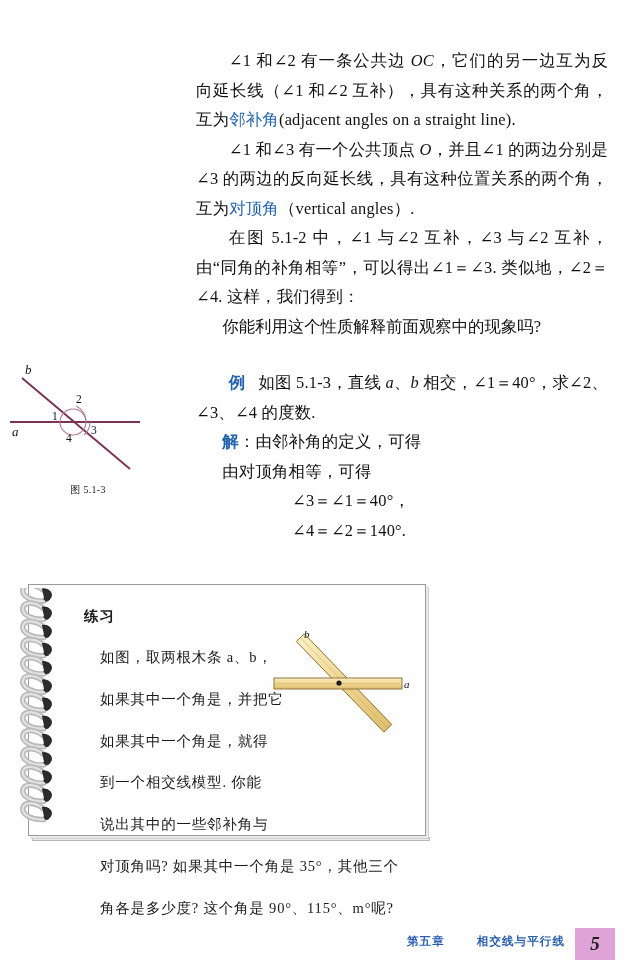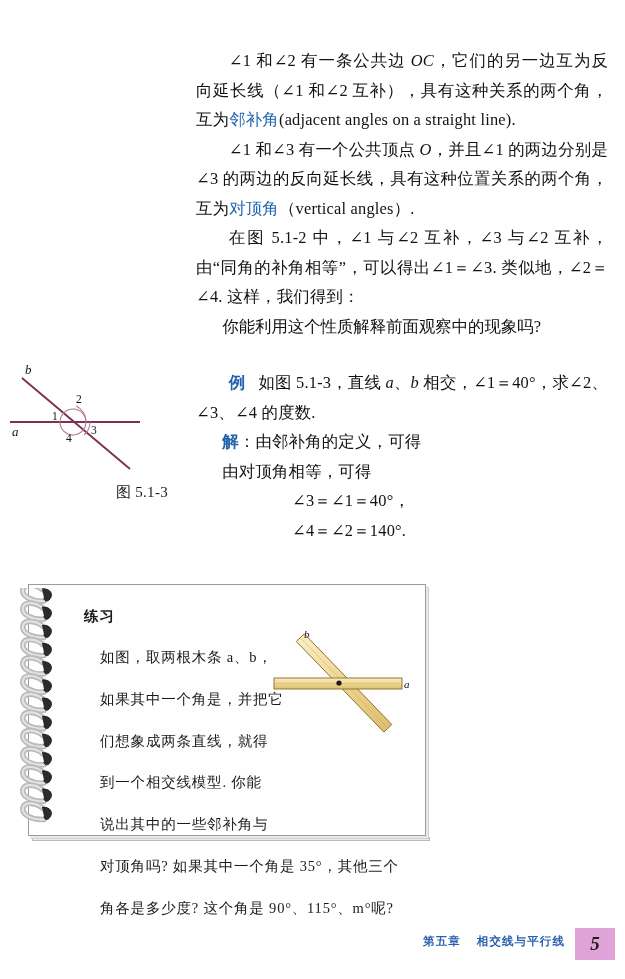--- a/index.html
+++ b/index.html
@@ -77,22 +77,22 @@
     left: 8px;
     top: 358px;
     width: 180px;
     height: 150px;
   }
   .fig-caption {
     position: absolute;
     left: 8px;
     top: 483px;
     width: 160px;
-    text-align: right;
-    font-size: 15px;
+    text-align: center;
+    font-size: 10px;
     letter-spacing: 0.3px;
     color: #1a1a1a;
   }
 
   
   .notebook {
     position: absolute;
     left: 18px;
     top: 584px;
     width: 406px;
@@ -172,21 +172,21 @@
     position: absolute;
     left: 0;
     top: 928px;
     width: 625px;
     height: 34px;
   }
   .footer-text {
     position: absolute;
     right: 60px;
     top: 6px;
-    font-family: Liberation Serif, serif;
+    font-family: Liberation Mono, monospace;
     font-weight: bold;
     font-size: 11.5px;
     letter-spacing: 1.1px;
     color: #2a5fb0;
     white-space: nowrap;
   }
   .page-badge {
     position: absolute;
     left: 575px;
     top: 928px;
@@ -300,21 +300,21 @@
         <path d="M 26 231.39999999999998 C 14 232.39999999999998, 3 226.39999999999998, 5 219.39999999999998 C 7 213.39999999999998, 18 214.39999999999998, 25 220.39999999999998" fill="none" stroke="#b9b9b9" stroke-width="5.5" stroke-linecap="round"></path>
         <path d="M 26 231.39999999999998 C 14 232.39999999999998, 3 226.39999999999998, 5 219.39999999999998 C 7 213.39999999999998, 18 214.39999999999998, 25 220.39999999999998" fill="none" stroke="#e2e2e2" stroke-width="2.2" stroke-linecap="round"></path>
         <path d="M 24 219.39999999999998 C 33 218.39999999999998, 36 225.39999999999998, 31 230.39999999999998 C 29 232.39999999999998, 26 231.39999999999998, 26 228.39999999999998" fill="#2c2c2c" stroke="#1d1d1d" stroke-width="1"></path>
       </g>
   </svg>
 
   <div class="nb-text">
     <p class="nb-title">练习</p>
     <p class="nb-line">如图，取两根木条 a、b，</p>
     <p class="nb-line">如果其中一个角是，并把它</p>
-    <p class="nb-line">们想象成两条直线，就得</p>
+    <p class="nb-line">如果其中一个角是，就得</p>
     <p class="nb-line">到一个相交线模型. 你能</p>
     <p class="nb-line">说出其中的一些邻补角与</p>
     <p class="nb-line">对顶角吗? 如果其中一个角是 35°，其他三个</p>
     <p class="nb-line">角各是多少度? 这个角是 90°、115°、m°呢?</p>
   </div>
 
   <svg class="sticks" viewBox="0 0 150 120">
     <defs>
       <linearGradient id="woodH" x1="0" y1="0" x2="0" y2="1">
         <stop offset="0%" stop-color="#faeec4"></stop>

